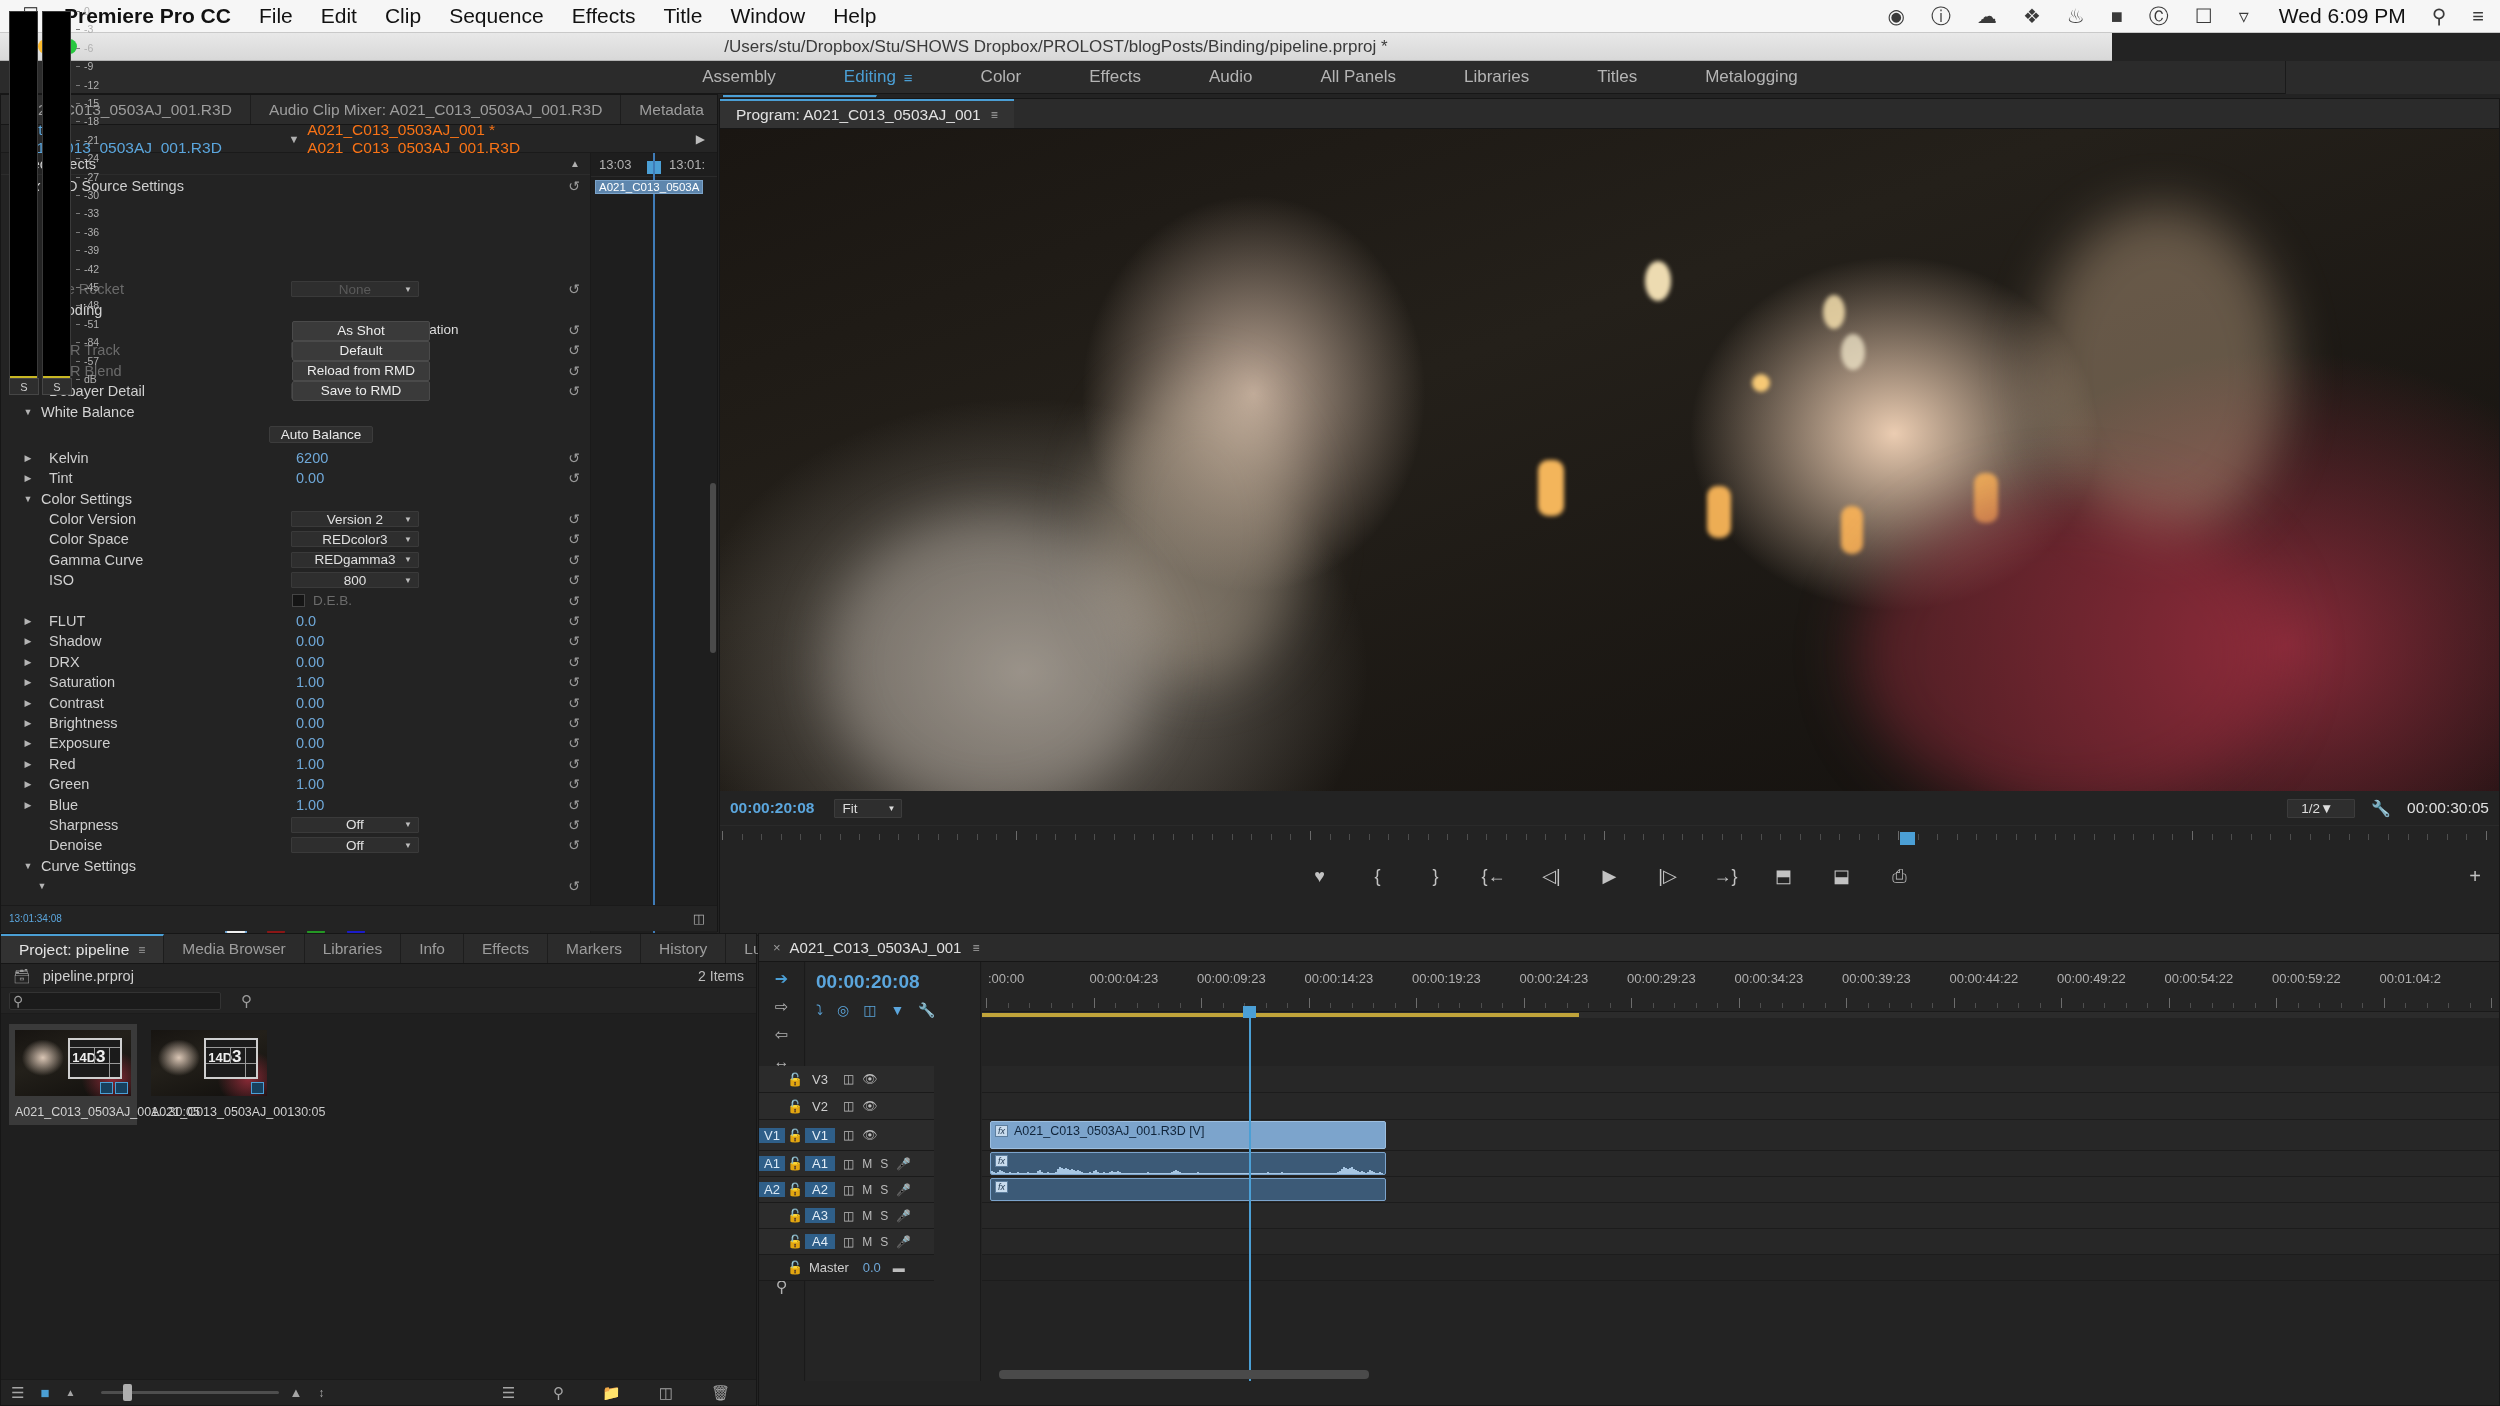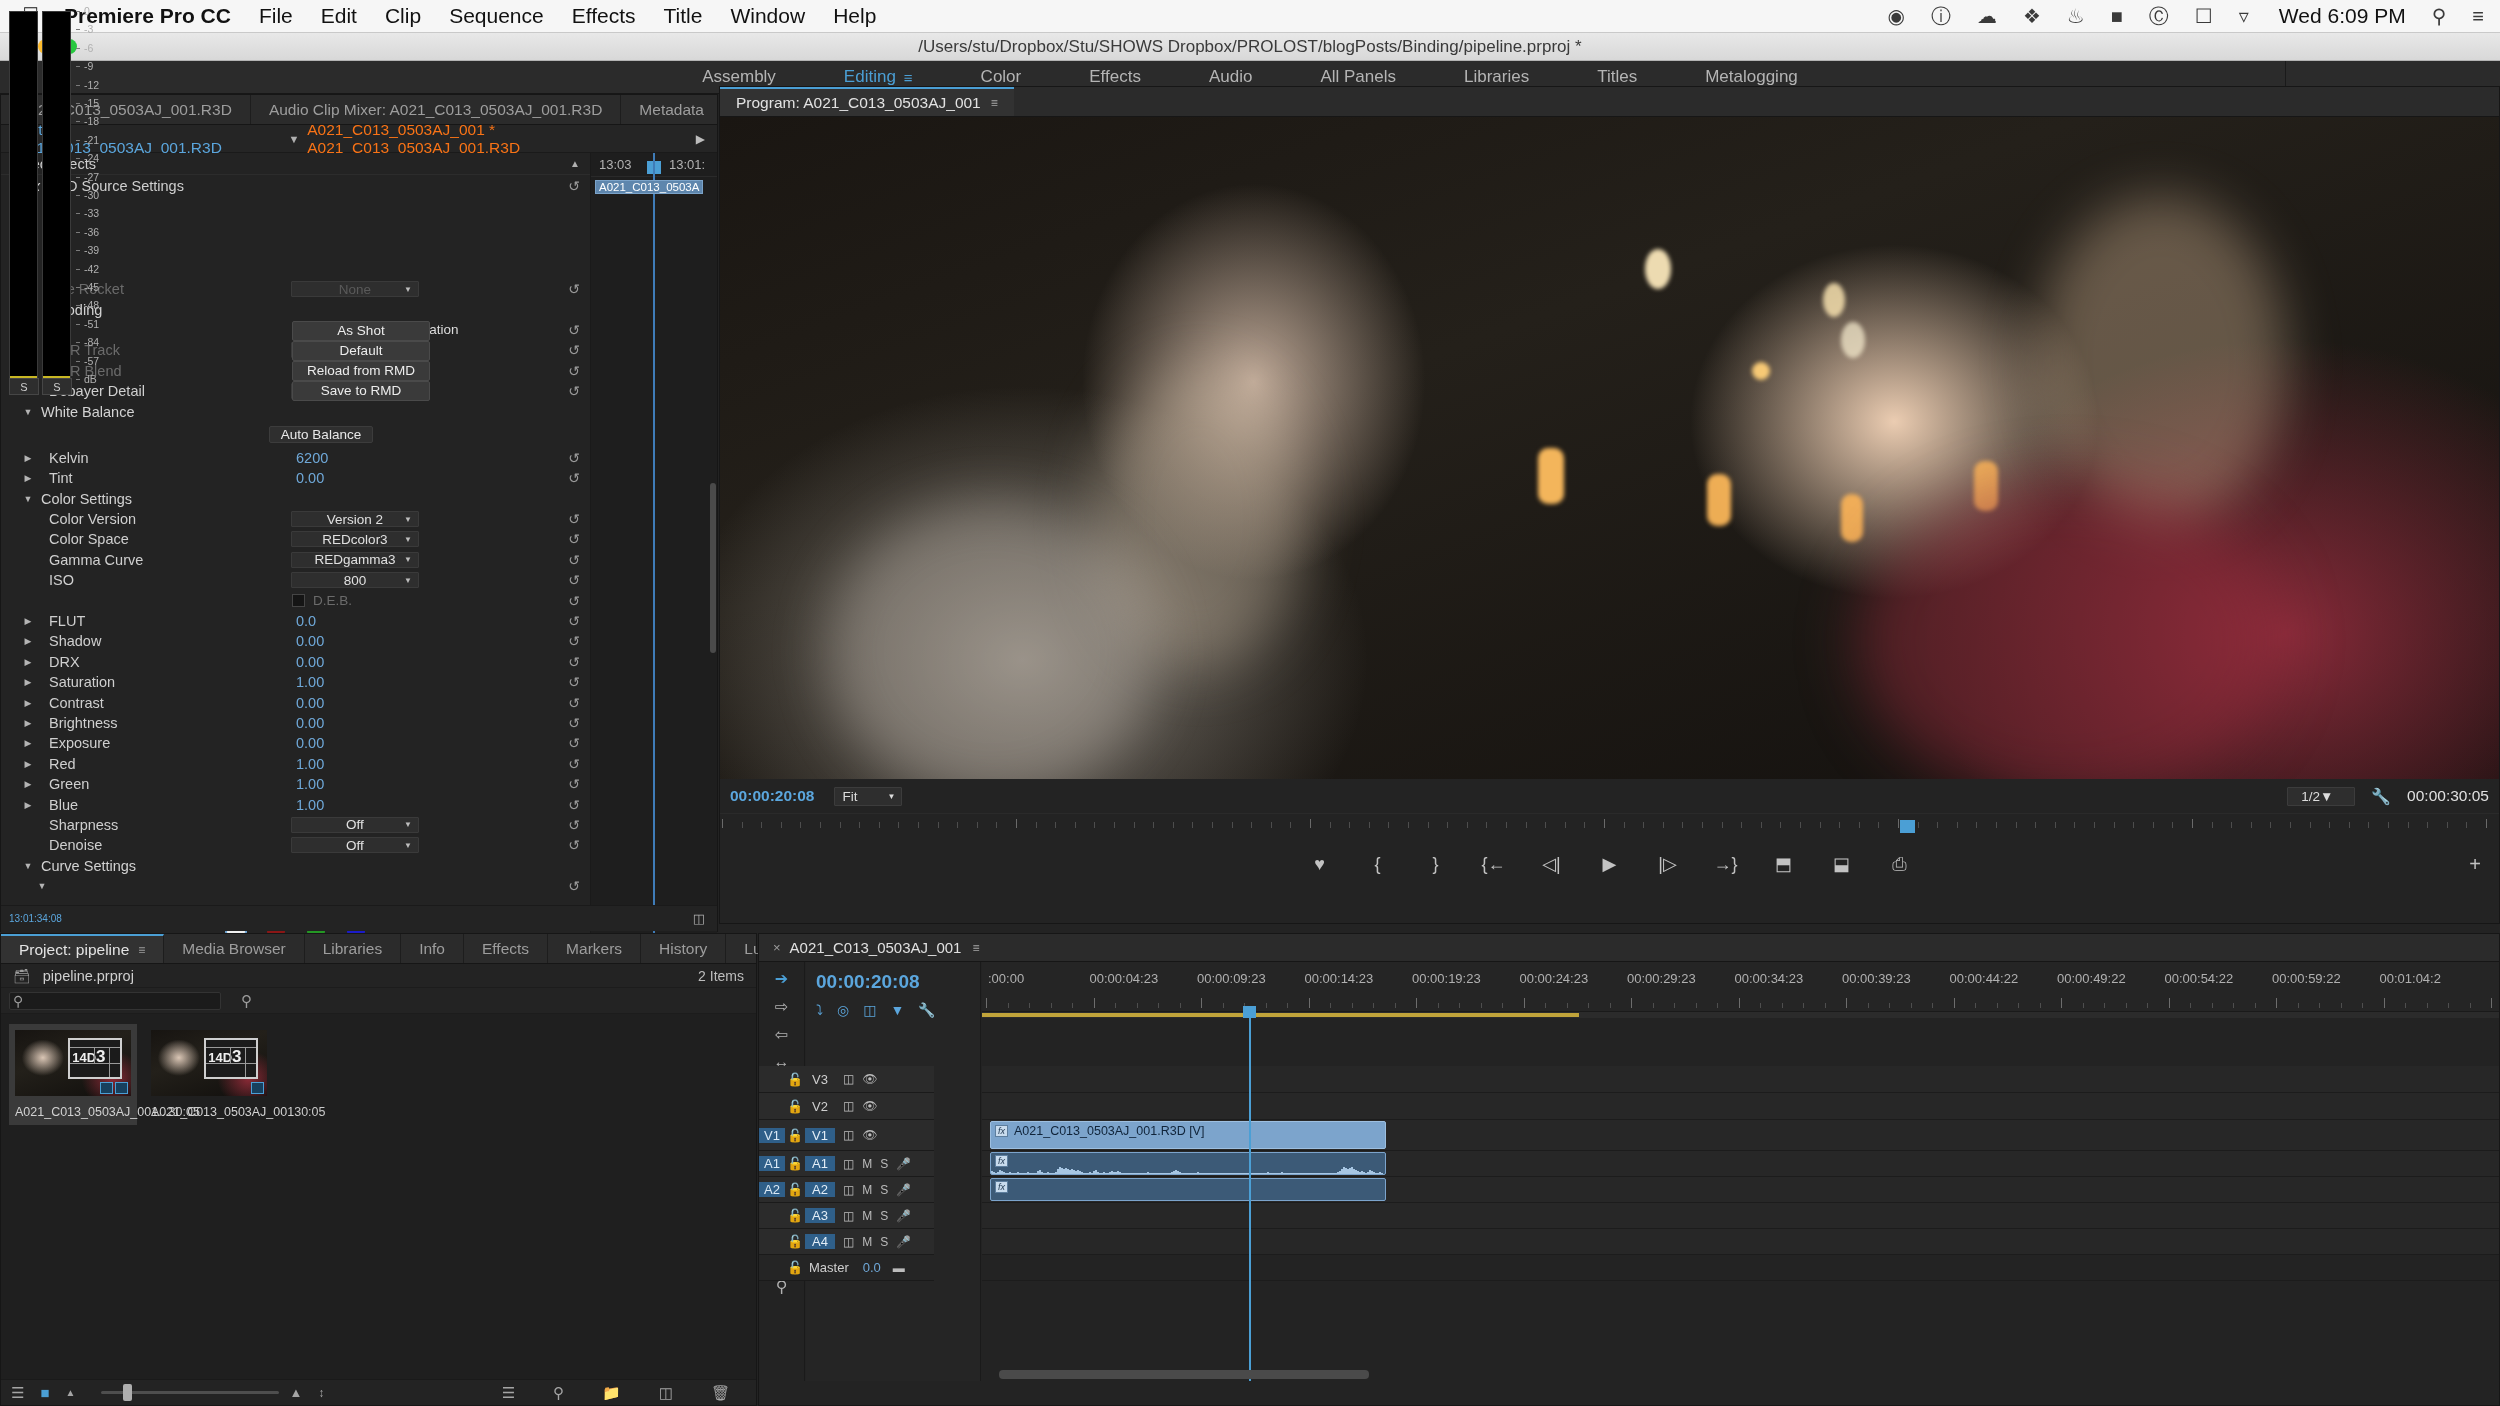--- a/index.html
+++ b/index.html
@@ -20,21 +20,21 @@
   }
   .macbar .apple { margin: 0 24px 0 22px; font-size: 24px; line-height: 1; }
   .macbar .appname { font-weight: bold; margin-right: 28px; font-size: 21px; }
   .macbar .mitem { margin-right: 28px; font-size: 21px; }
   .macbar .right { margin-left: auto; display: flex; align-items: center; padding-right: 16px; }
   .macbar .right .sysicon { margin-left: 26px; font-size: 20px; opacity: .82; display:inline-block; }
   .macbar .right .clock { margin-left: 30px; font-size: 21px; }
 
   
   .titlebar {
-    position: absolute; top: 33px; left: 0; width: 2500px; height: 28px;
+    position: absolute; top: 33px; left: 0; width: 2112px; height: 28px;
     background: linear-gradient(#e8e8e8,#d8d8d8); border-bottom: 1px solid #b3b3b3;
     display: flex; align-items: center;
   }
   .traffic { display: flex; gap: 9px; margin-left: 14px; }
   .traffic i { width: 15px; height: 15px; border-radius: 50%; display: block; }
   .t-red { background: #ff5f57; } .t-yellow { background: #febc2e; } .t-green { background: #28c840; }
   .winpath { position: absolute; left: 0; right: 0; text-align: center; font-size: 17px; color: #3a3a3a; }
 
   
   .wsbar {
@@ -123,21 +123,21 @@
   .ec-vsb { position:absolute; right:1px; top:330px; width:6px; height:170px; background:#4a4a4a; border-radius:3px;}
 
   .ec-foot {
     position: absolute; bottom: 0; left: 0; right: 0; height: 26px; background: #232323;
     border-top: 1px solid #1a1a1a; display: flex; align-items: center; padding-left: 8px;
   }
   .ec-foot .tc { color: #5ba6dd; font-size: 10px; }
   .ec-foot .rt { margin-left: auto; margin-right: 12px; color: #b0b0b0; font-size: 13px; }
 
   
-  #program-monitor { left: 719px; top: 86px; width: 1781px; height: 838px; }
+  #program-monitor { left: 719px; top: 98px; width: 1781px; height: 838px; }
   .pm-tabrow { height: 30px; display: flex; align-items: center; background: #2b2b2b; border-bottom: 1px solid #161616; }
   .pm-tabrow .ptab { font-size: 15.5px; color: #e2e2e2; padding: 0 16px; display: flex; align-items: center; height: 100%; background: #323232; border-top:2px solid #4b9fd5;}
   .pm-tabrow .ptab .hamb { margin-left: 10px; font-size: 12px; color: #a8a8a8; }
   .pm-image { position: relative; width: 100%; height: 662px; background: #000; overflow: hidden; }
   .pm-bar { height: 34px; background: #232323; display: flex; align-items: center; padding: 0 10px; position: relative; }
   .pm-bar .tc { color: #5ba6dd; font-size: 15.5px; font-weight: bold; }
   .pm-fit {
     margin-left: 20px; width: 68px; height: 19px; background: #2e2e2e; border: 1px solid #3c3c3c;
     font-size: 13.5px; color: #ddd; display: flex; align-items: center; padding-left: 7px; position: relative; border-radius:1px;
   }

